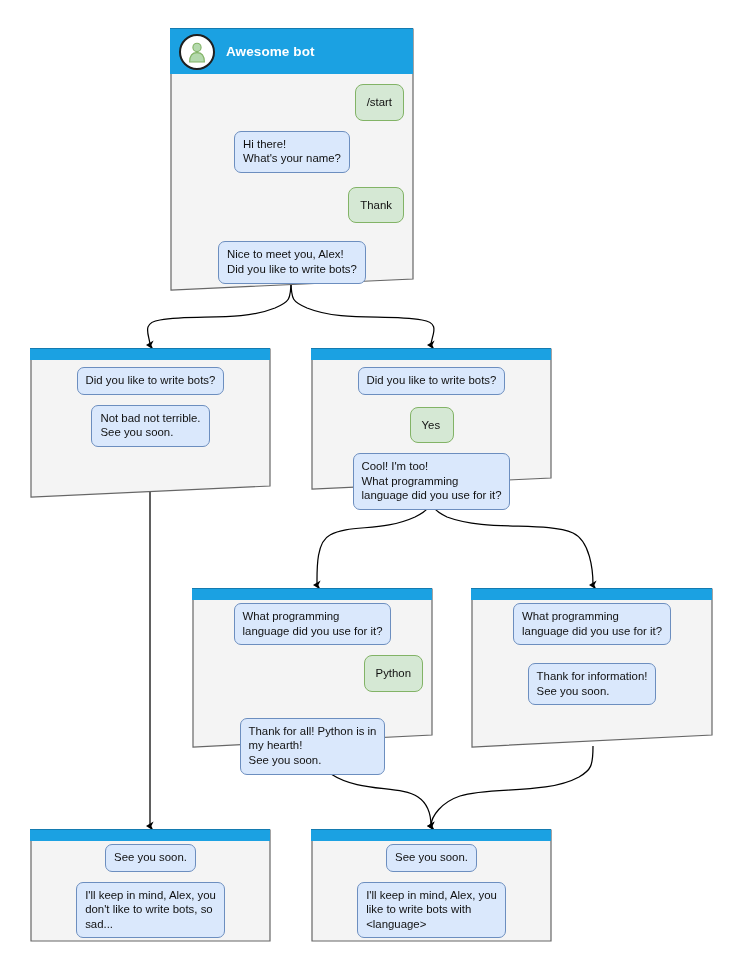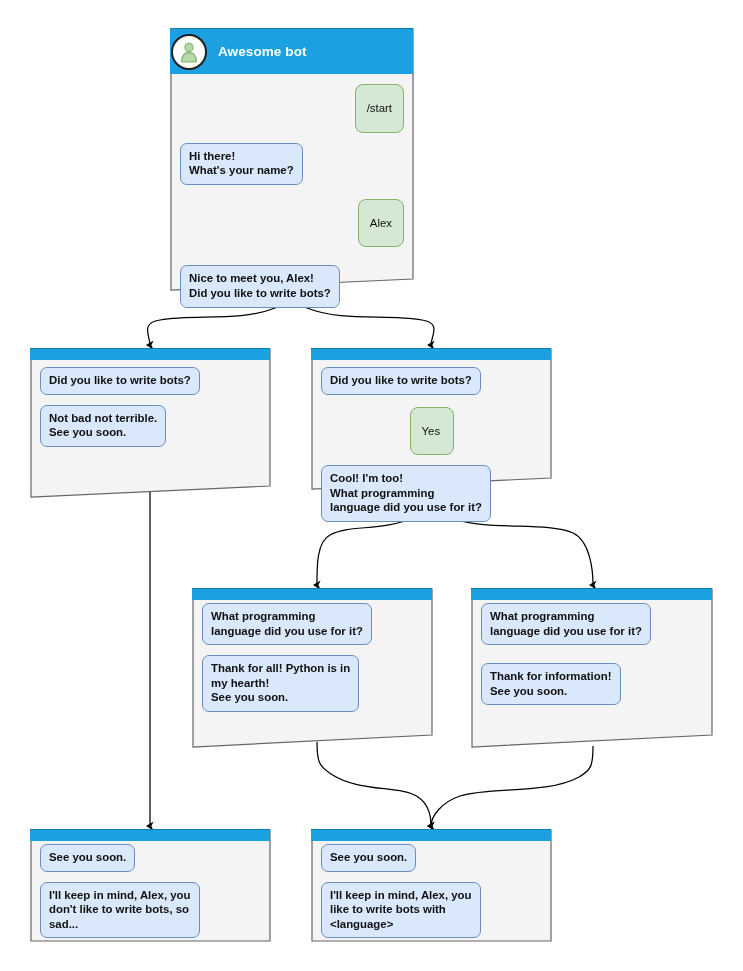--- a/index.html
+++ b/index.html
@@ -58,21 +58,21 @@
     top: 0;
     width: 100%;
     box-sizing: border-box;
     background: #1ba1e2;
     border-top: 1px solid #147bb0;
     display: flex;
     align-items: center;
   }
   .chat-header.tall {
     height: 46px;
-    padding-left: 1px;
+    padding-left: 9px;
   }
   .chat-header.thin {
     height: 12px;
   }
 
   .avatar {
     width: 36px;
     height: 36px;
     border-radius: 50%;
     background: #ffffff;
@@ -100,42 +100,42 @@
     left: 0;
     width: 100%;
     box-sizing: border-box;
     padding: 0 10px;
   }
 
   .msg-row {
     display: flex;
     margin-bottom: 10px;
   }
-  .msg-row.left  { justify-content: flex-start; font-weight: bold; }
+  .msg-row.left  { justify-content: center; }
   .msg-row.right { justify-content: flex-end; }
 
   .bubble {
     box-sizing: border-box;
     border-radius: 7px;
     padding: 5px 8px 6px 8px;
     font-size: 11.4px;
     line-height: 14.6px;
     color: #101010;
     white-space: pre-line;
     max-width: 84%;
   }
   .bubble.bot {
     background: #dae8fc;
     border: 1px solid #6c8ebf;
   }
   .bubble.user {
     background: #d5e8d4;
     border: 1px solid #82b366;
     border-radius: 8px;
-    padding: 16px 11px;
+    padding: 10px 11px;
     min-width: 44px;
     text-align: left;
   }
 </style>
 </head>
 <body>
 
 <div id="canvas">
 
   <svg id="connectors" viewBox="0 0 743 971">
@@ -188,21 +188,21 @@
       </div>
       <div class="messages" style="top:56px;">
         <div class="msg-row right">
           <div class="bubble user">/start</div>
         </div>
         <div class="msg-row left" style="margin-top:6px;">
           <div class="bubble bot">Hi there!
 What's your name?</div>
         </div>
         <div class="msg-row right" style="margin-top:14px;">
-          <div class="bubble user">Alex</div>
+          <div class="bubble user">Thank</div>
         </div>
         <div class="msg-row left" style="margin-top:18px;">
           <div class="bubble bot">Nice to meet you, Alex!
 Did you like to write bots?</div>
         </div>
       </div>
     </div>
   </div>
 
   <div class="node" style="left:30px; top:348px; width:241px; height:150px;">
@@ -249,21 +249,24 @@
     <svg class="node-shape" viewBox="0 0 241 160" preserveAspectRatio="none">
       <path d="M1,1 L240,1 L240,147 L1,159 Z" fill="#f4f4f4" stroke="#666666" stroke-width="1.2"></path>
     </svg>
     <div class="node-inner">
       <div class="chat-header thin" style="width:240px;"></div>
       <div class="messages" style="top:15px;">
         <div class="msg-row left">
           <div class="bubble bot">What programming
 language did you use for it?</div>
         </div>
-        <div class="msg-row left" style="margin-top:10px;">
+        <div class="msg-row right" style="margin-top:10px;">
+          <div class="bubble user">Python</div>
+        </div>
+        <div class="msg-row left" style="margin-top:26px;">
           <div class="bubble bot">Thank for all! Python is in
 my hearth!
 See you soon.</div>
         </div>
       </div>
     </div>
   </div>
 
   <div class="node" style="left:471px; top:588px; width:242px; height:160px;">
     <svg class="node-shape" viewBox="0 0 242 160" preserveAspectRatio="none">

